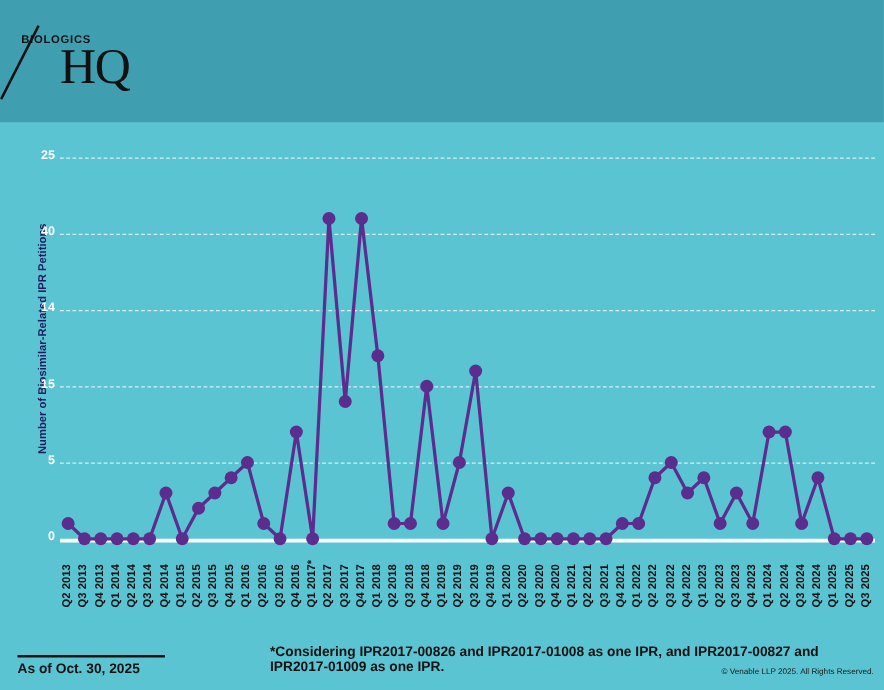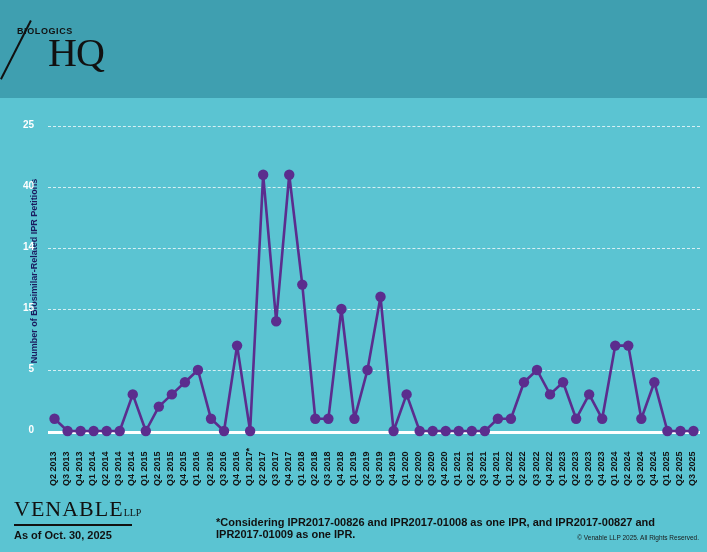--- a/index.html
+++ b/index.html
@@ -44,21 +44,21 @@
   #plot-panel {
     position:absolute; left:0; top:98px; width:707px; height:390px;
     background:#5bc4d2;
   }
   #yaxis-title {
     position:absolute; left:-96px; top:168px; width:260px;
     transform:rotate(-90deg); transform-origin:center center;
     text-align:center; color:#1b1b5e; font-size:9px; font-weight:700;
   }
   .ytick {
-    position:absolute; left:8px; width:26px; text-align:right;
+    position:absolute; left:18px; width:26px; text-align:right;
     color:#ffffff; font-size:10px; font-weight:700;
   }
   .gridline {
     position:absolute; left:48px; width:652px; height:0;
     border-top:1px dashed rgba(255,255,255,0.75);
   }
   #zeroline {
     position:absolute; left:48px; width:652px; height:3px;
     background:#ffffff;
   }
@@ -236,22 +236,19 @@
         <div class="xlabel" style="left: 631.78px; bottom: 2px;">Q2 2024</div>
         <div class="xlabel" style="left: 644.82px; bottom: 2px;">Q3 2024</div>
         <div class="xlabel" style="left: 657.86px; bottom: 2px;">Q4 2024</div>
         <div class="xlabel" style="left: 670.9px; bottom: 2px;">Q1 2025</div>
         <div class="xlabel" style="left: 683.94px; bottom: 2px;">Q2 2025</div>
         <div class="xlabel" style="left: 696.98px; bottom: 2px;">Q3 2025</div>
       </div>
   </div>
 
   <div id="footer">
-    <div id="venable-logo">
-      <span>VENABLE</span><span class="llp">LLP</span>
-    </div>
     <div id="venable-rule"></div>
     <div id="asof">As of Oct. 30, 2025</div>
     <div id="footnote">*Considering IPR2017-00826 and IPR2017-01008 as one IPR, and IPR2017-00827 and IPR2017-01009 as one IPR.</div>
     <div id="copyright">© Venable LLP 2025. All Rights Reserved.</div>
   </div>
   <div id="bottom-strip"></div>
 </div>
 
 </body></html>

